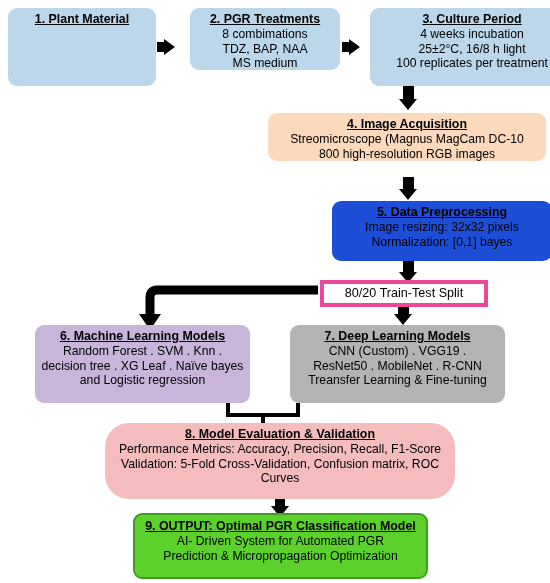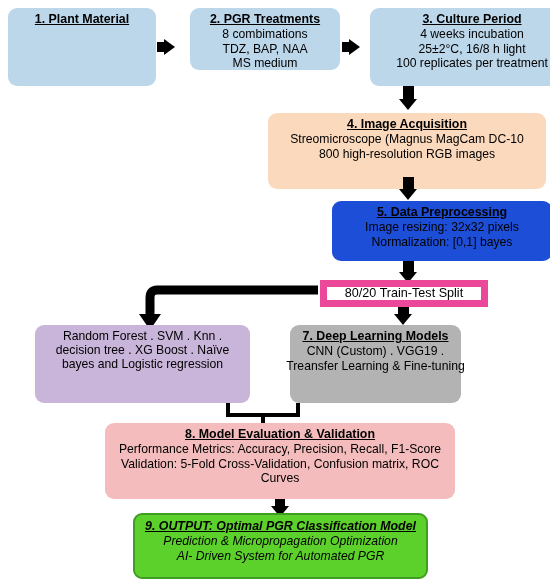--- a/index.html
+++ b/index.html
@@ -38,21 +38,21 @@
 
   
   .blue   { background:#bcd7ea; }
   .peach  { background:#fad9bd; }
   .tan    { background:#1d4ed8;margin-left:36px; }
   .purple { background:#c9b5da; }
   .grey   { background:#b3b3b3; }
   .pink   { background:#f4bcbc; }
   .green  { background:#5cd12c; border:2.5px solid #3f9e22; }
   .split  {
-    background:#ffffff; border:7px solid #ec4899; border-radius:0;
+    background:#ffffff; border:4px solid #ec4899; border-radius:0;
     justify-content:center;
   }
   .split .body { font-size:12.6px; }
 
   
   .conn { position:absolute; background:#000; }
   .arrow-right {
     position:absolute; width:0; height:0;
     border-top:8px solid transparent;
     border-bottom:8px solid transparent;
@@ -95,21 +95,21 @@
     <span class="body">
       <span class="ln">4 weeks incubation</span>
       <span class="ln">25±2°C, 16/8 h light</span>
       <span class="ln">100 replicates per treatment</span>
     </span>
   </div>
 
   <div class="conn" style="left:403px; top:86px; width:11px; height:14px;"></div>
   <div class="arrow-down" style="left:399px; top:99px;"></div>
 
-  <div class="node peach" style="left:268px; top:113px; width:278px; height:76px;">
+  <div class="node peach" style="left:268px; top:113px; width:278px; height:48px;">
     <span class="title">4. Image Acquisition</span>
     <span class="body">
       <span class="ln">Streomicroscope (Magnus MagCam DC-10</span>
       <span class="ln">800 high-resolution RGB images</span>
     </span>
   </div>
 
   <div class="conn" style="left:403px; top:177px; width:11px; height:13px;"></div>
   <div class="arrow-down" style="left:399px; top:189px;"></div>
 
@@ -132,50 +132,52 @@
 
   <div class="conn" style="left:398px; top:307px; width:11px; height:8px;"></div>
   <div class="arrow-down" style="left:394px; top:314px;"></div>
 
   <svg class="elbow-svg" width="550" height="583">
     <path d="M 318 290 L 157 290 Q 150 290 150 298 L 150 316" stroke="#000" stroke-width="9" fill="none" stroke-linecap="butt"></path>
     <polygon points="139,314 161,314 150,330" fill="#000"></polygon>
   </svg>
 
   <div class="node purple" style="left:35px; top:325px; width:215px; height:78px;">
+    <span class="title">6. Machine Learning Models</span>
     <span class="body">
-      <span class="ln wrap">Random Forest . SVM . Knn . decision tree . XG Boost . Naïve bayes and Logistic regression</span>
+      <span class="ln wrap">Random Forest . SVM . Knn . decision tree . XG Leaf . Naïve bayes and Logistic regression</span>
     </span>
   </div>
 
-  <div class="node grey" style="left:290px; top:325px; width:171px; height:78px;">
+  <div class="node grey" style="left:290px; top:325px; width:215px; height:78px;">
     <span class="title">7. Deep Learning Models</span>
     <span class="body">
       <span class="ln">CNN (Custom) . VGG19 .</span>
+      <span class="ln">ResNet50 . MobileNet . R-CNN</span>
       <span class="ln">Treansfer Learning &amp; Fine-tuning</span>
     </span>
   </div>
 
   <svg class="elbow-svg" width="550" height="583">
     <path d="M 228 403 L 228 415 L 298 415 L 298 403" stroke="#000" stroke-width="4" fill="none"></path>
     <path d="M 263 415 L 263 424" stroke="#000" stroke-width="4" fill="none"></path>
   </svg>
 
-  <div class="node pink" style="left:105px; top:423px; width:350px; height:76px;">
+  <div class="node pink" style="left:105px; top:423px; width:350px; height:76px;border-radius:24px;">
     <span class="title">8. Model Evaluation &amp; Validation</span>
     <span class="body">
       <span class="ln">Performance Metrics: Accuracy, Precision, Recall, F1-Score</span>
       <span class="ln wrap">Validation: 5-Fold Cross-Validation, Confusion matrix, ROC Curves</span>
     </span>
   </div>
 
   <div class="conn" style="left:275px; top:499px; width:10px; height:8px;"></div>
   <div class="arrow-down" style="left:271px; top:506px;"></div>
 
-  <div class="node green" style="left:133px; top:513px; width:295px; height:66px;font-style:italic;">
+  <div class="node green" style="left:133px; top:513px; width:295px; height:66px;">
     <span class="title wrap">9. OUTPUT: Optimal PGR Classification Model</span>
     <span class="body">
+      <span class="ln">AI- Driven System for Automated PGR</span>
       <span class="ln">Prediction &amp; Micropropagation Optimization</span>
-      <span class="ln">AI- Driven System for Automated PGR</span>
     </span>
   </div>
 
 </div>
 
 </body></html>

